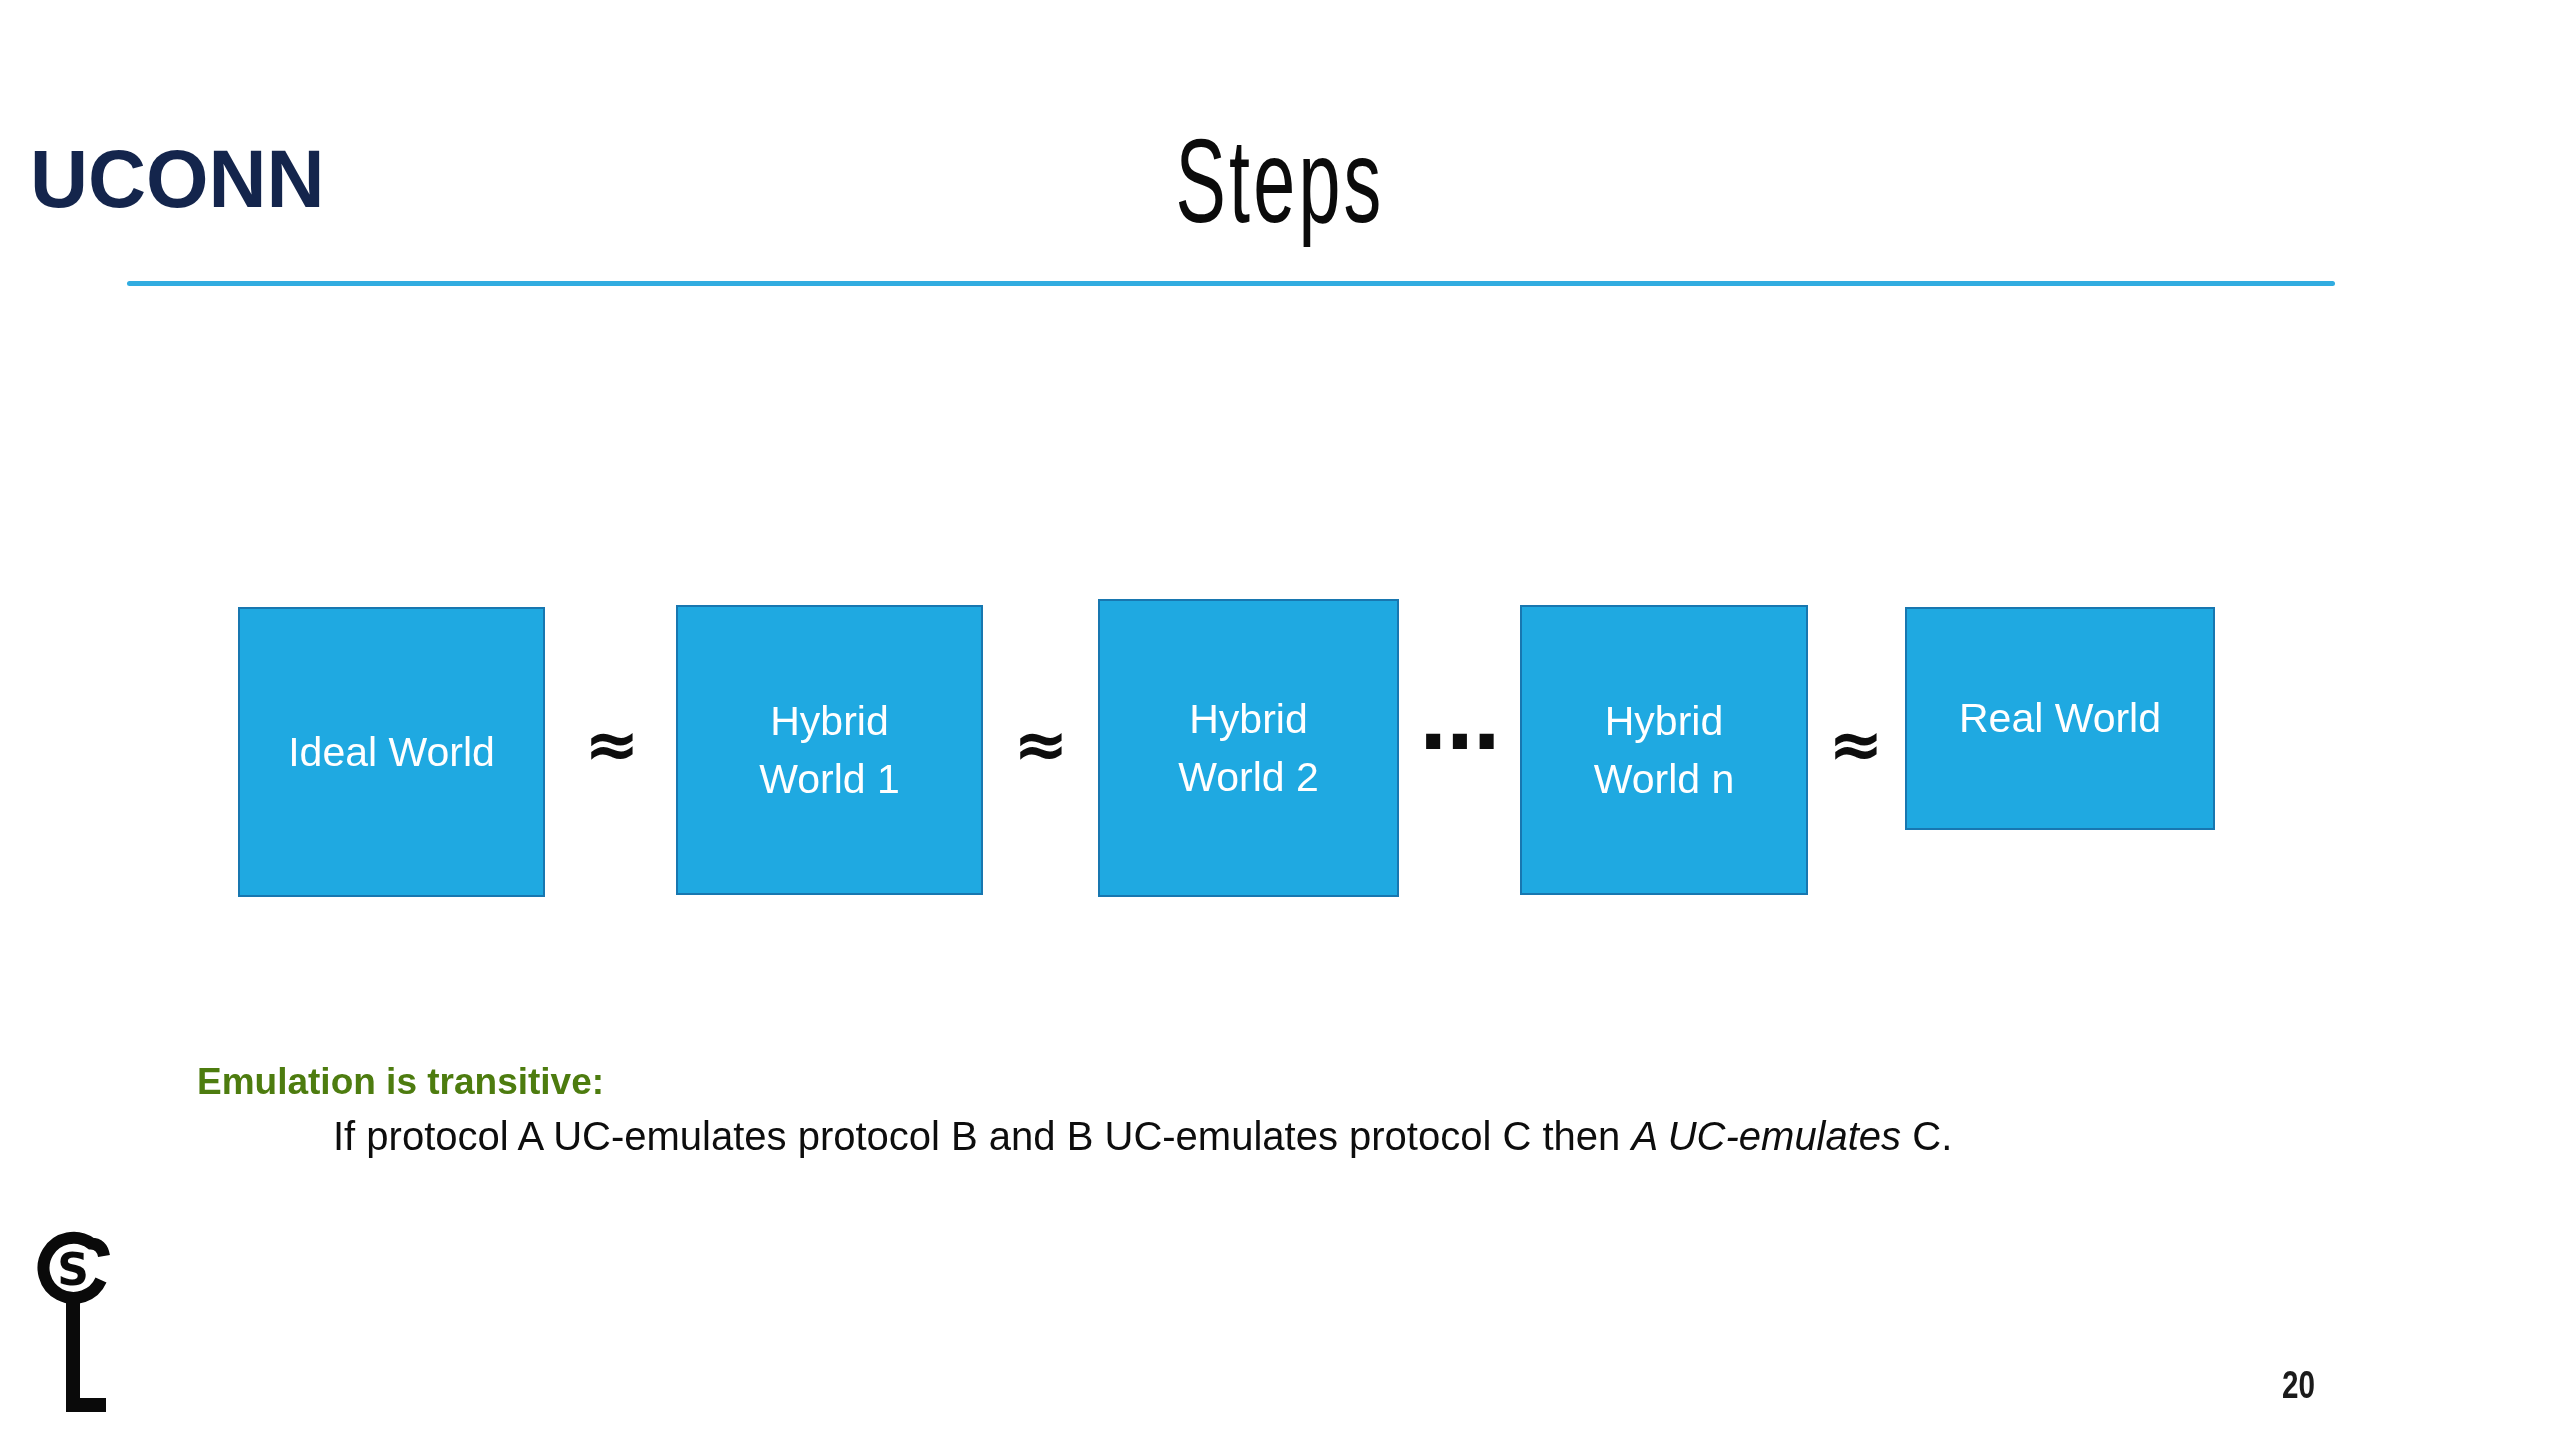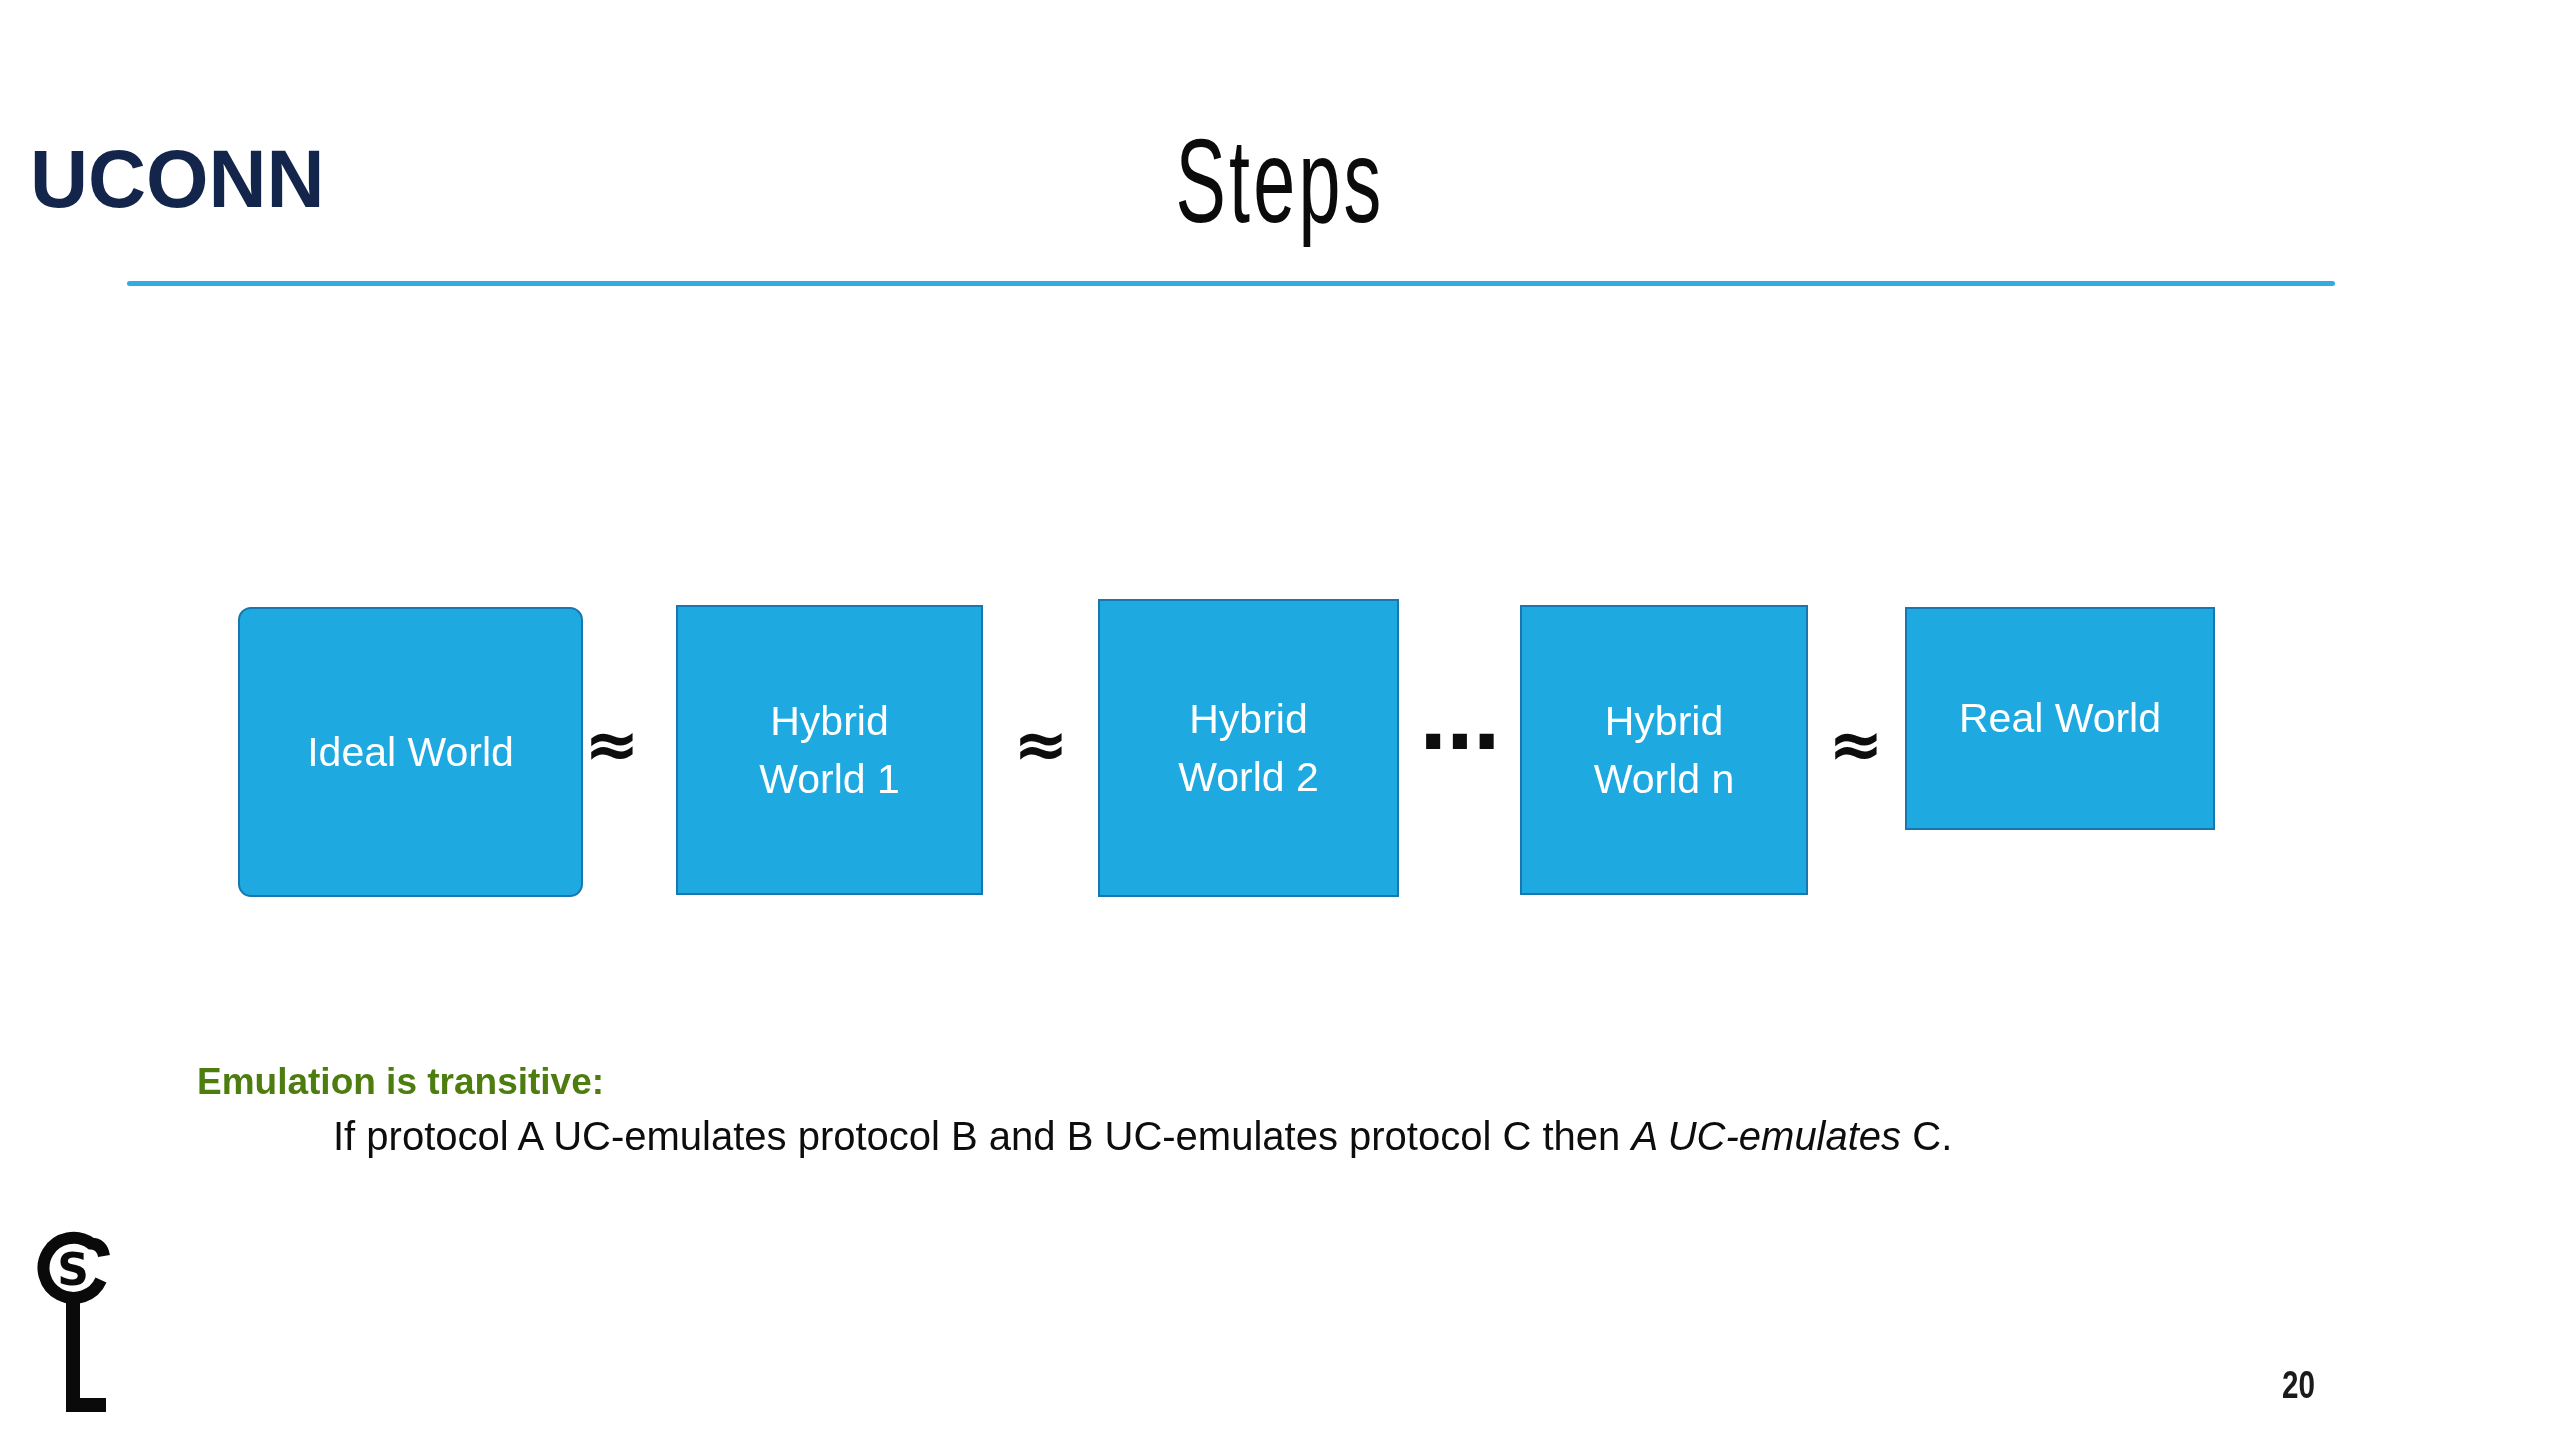--- a/index.html
+++ b/index.html
@@ -38,21 +38,21 @@
     position: absolute;
     background: #1FA9E1;
     border: 2px solid #1877B0;
     display: flex; align-items: center; justify-content: center;
     text-align: center;
     color: #ffffff;
     font-size: 41px; line-height: 1.42;
     white-space: pre-line;
     box-sizing: border-box;
   }
-  .box-1 { left: 238px;  top: 607px; width: 345px; height: 290px; border-radius: 13px; }
+  .box-1 { left: 238px;  top: 607px; width: 307px; height: 290px; }
   .box-2 { left: 676px;  top: 605px; width: 307px; height: 290px; }
   .box-3 { left: 1098px; top: 599px; width: 301px; height: 298px; }
   .box-4 { left: 1520px; top: 605px; width: 288px; height: 290px; }
   .box-5 { left: 1905px; top: 607px; width: 310px; height: 223px; }
 
   .approx {
     position: absolute;
     width: 70px; text-align: center;
     font-family: "DejaVu Sans", sans-serif;
     font-size: 66px; font-weight: 700; color: #0d0d0d;

